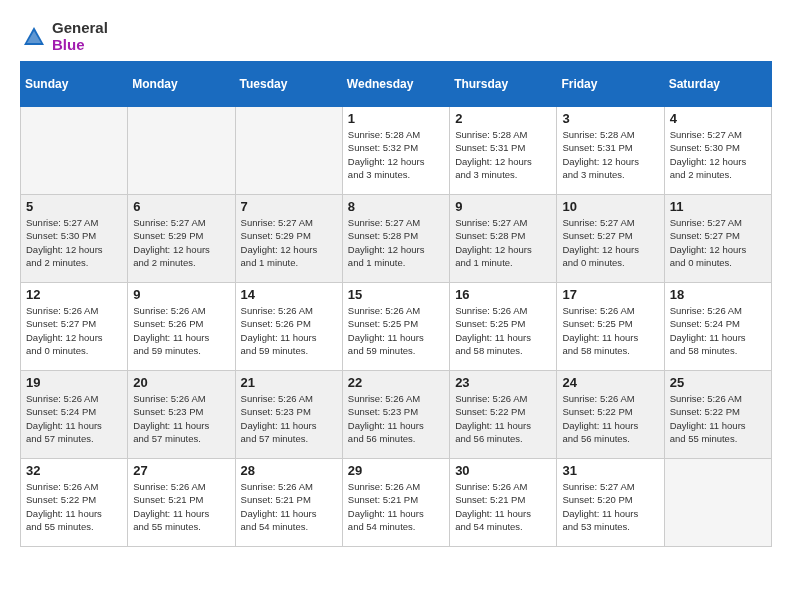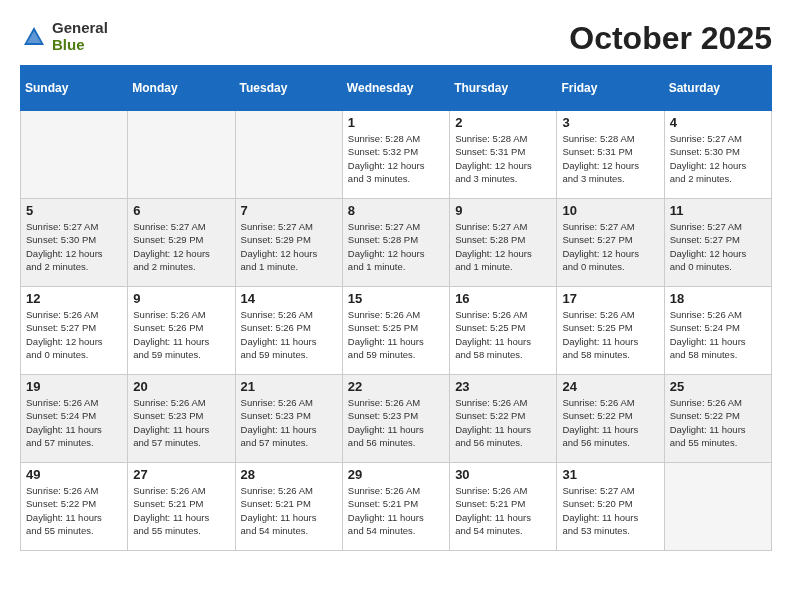--- a/index.html
+++ b/index.html
@@ -27,21 +27,21 @@
       line-height: 1.1;
     }
     .logo-general {
       font-size: 15px;
       font-weight: bold;
       color: #333;
     }
     .logo-blue {
       font-size: 15px;
       font-weight: bold;
-      color: #4d7c0f;
+      color: #a21caf;
     }
     .logo-icon {
       width: 28px;
       height: 28px;
     }
     .title-block {
       text-align: right;
     }
     .month-title {
       font-size: 32px;
@@ -104,21 +104,20 @@
     <svg class="logo-icon" viewBox="0 0 28 28">
       <polygon points="14,4 24,22 4,22" fill="#1a6bbf"></polygon>
       <polygon points="14,8 21,20 7,20" fill="#fff" opacity="0.3"></polygon>
     </svg>
     <div class="logo-text">
       <span class="logo-general">General</span>
       <span class="logo-blue">Blue</span>
     </div>
   </div>
   <div class="title-block">
-    <div class="month-title">October 2025</div>
   </div>
 </div>
 
 <table class="calendar">
   <thead>
     <tr>
     <th>Sunday</th>
         <th>Monday</th>
         <th>Tuesday</th>
         <th>Wednesday</th>
@@ -309,21 +308,21 @@
         <td>
           <span class="day-number">25</span>
           <div class="day-info" style="white-space: pre-line;">Sunrise: 5:26 AM
 Sunset: 5:22 PM
 Daylight: 11 hours
 and 55 minutes.</div>
         </td>
       </tr>
       <tr>
         <td>
-          <span class="day-number">49</span>
+          <span class="day-number">32</span>
           <div class="day-info" style="white-space: pre-line;">Sunrise: 5:26 AM
 Sunset: 5:22 PM
 Daylight: 11 hours
 and 55 minutes.</div>
         </td>
         <td>
           <span class="day-number">27</span>
           <div class="day-info" style="white-space: pre-line;">Sunrise: 5:26 AM
 Sunset: 5:21 PM
 Daylight: 11 hours

